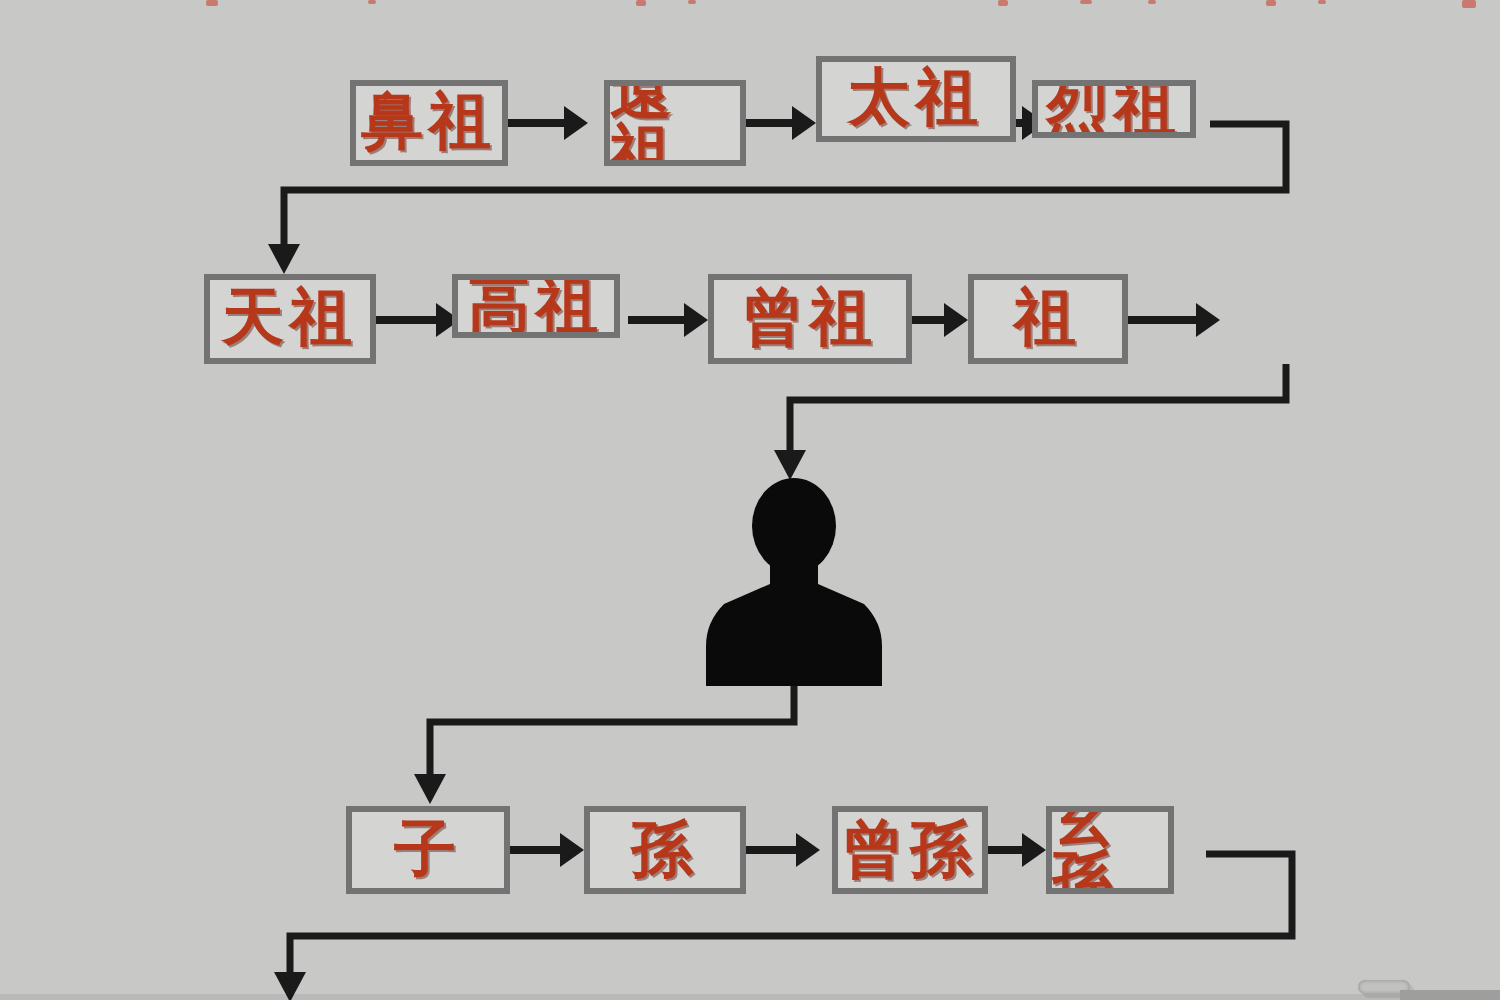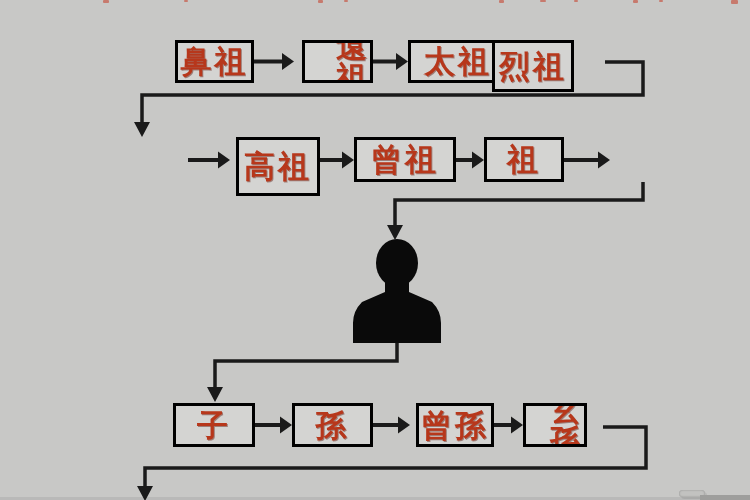--- a/index.html
+++ b/index.html
@@ -8,24 +8,24 @@
     width:750px;height:500px;
     background:#c8c8c6;
     overflow:hidden;
     font-family:"DejaVu Sans","Liberation Sans",sans-serif;
   }
   
   .node{
     position:absolute;
     box-sizing:border-box;
     background:#d4d4d2;
-    border:3px solid #000000;
+    border:3px solid #737373;
     color:#b7371b;
     font-weight:bold;
-    text-align:right;
+    text-align:left;
     font-size:31px;
     letter-spacing:3px;
     text-shadow:1px 1px 0 rgba(90,20,8,0.45);
     display:flex;
     align-items:center;
     justify-content:center;
     line-height:1;
     overflow:hidden;
   }
   .layer{position:absolute;left:0;top:0;}
@@ -112,24 +112,25 @@
   <div class="frag" style="left:344px;width:4px;height:2px"></div>
   <div class="frag" style="left:499px;width:5px;height:3px"></div>
   <div class="frag" style="left:540px;width:6px;height:2px"></div>
   <div class="frag" style="left:574px;width:4px;height:2px"></div>
   <div class="frag" style="left:633px;width:5px;height:3px"></div>
   <div class="frag" style="left:659px;width:4px;height:2px"></div>
   <div class="frag" style="left:731px;width:7px;height:4px"></div>
 
   <div class="node" style="left:175px;top:40px;width:79px;height:43px">鼻祖</div>
   <div class="node" style="left:302px;top:40px;width:71px;height:43px">遠祖</div>
-  <div class="node" style="left:408px;top:40px;width:100px;height:43px">太祖</div>
-  <div class="node" style="left:492px;top:40px;width:82px;height:52px">烈祖</div>
+  <div class="node" style="left:408px;top:28px;width:100px;height:43px">太祖</div>
+  <div class="node" style="left:516px;top:40px;width:82px;height:29px">烈祖</div>
 
-  <div class="node" style="left:236px;top:137px;width:84px;height:59px">高祖</div>
+  <div class="node" style="left:102px;top:137px;width:86px;height:45px">天祖</div>
+  <div class="node" style="left:226px;top:137px;width:84px;height:32px">高祖</div>
   <div class="node" style="left:354px;top:137px;width:102px;height:45px">曾祖</div>
   <div class="node" style="left:484px;top:137px;width:80px;height:45px">祖</div>
 
   <div class="node" style="left:173px;top:403px;width:82px;height:44px">子</div>
   <div class="node" style="left:292px;top:403px;width:81px;height:44px">孫</div>
   <div class="node" style="left:416px;top:403px;width:78px;height:44px">曾孫</div>
   <div class="node" style="left:523px;top:403px;width:64px;height:44px">玄孫</div>
 
   <div class="bottom-band"></div>
   <div class="squiggle"></div>

